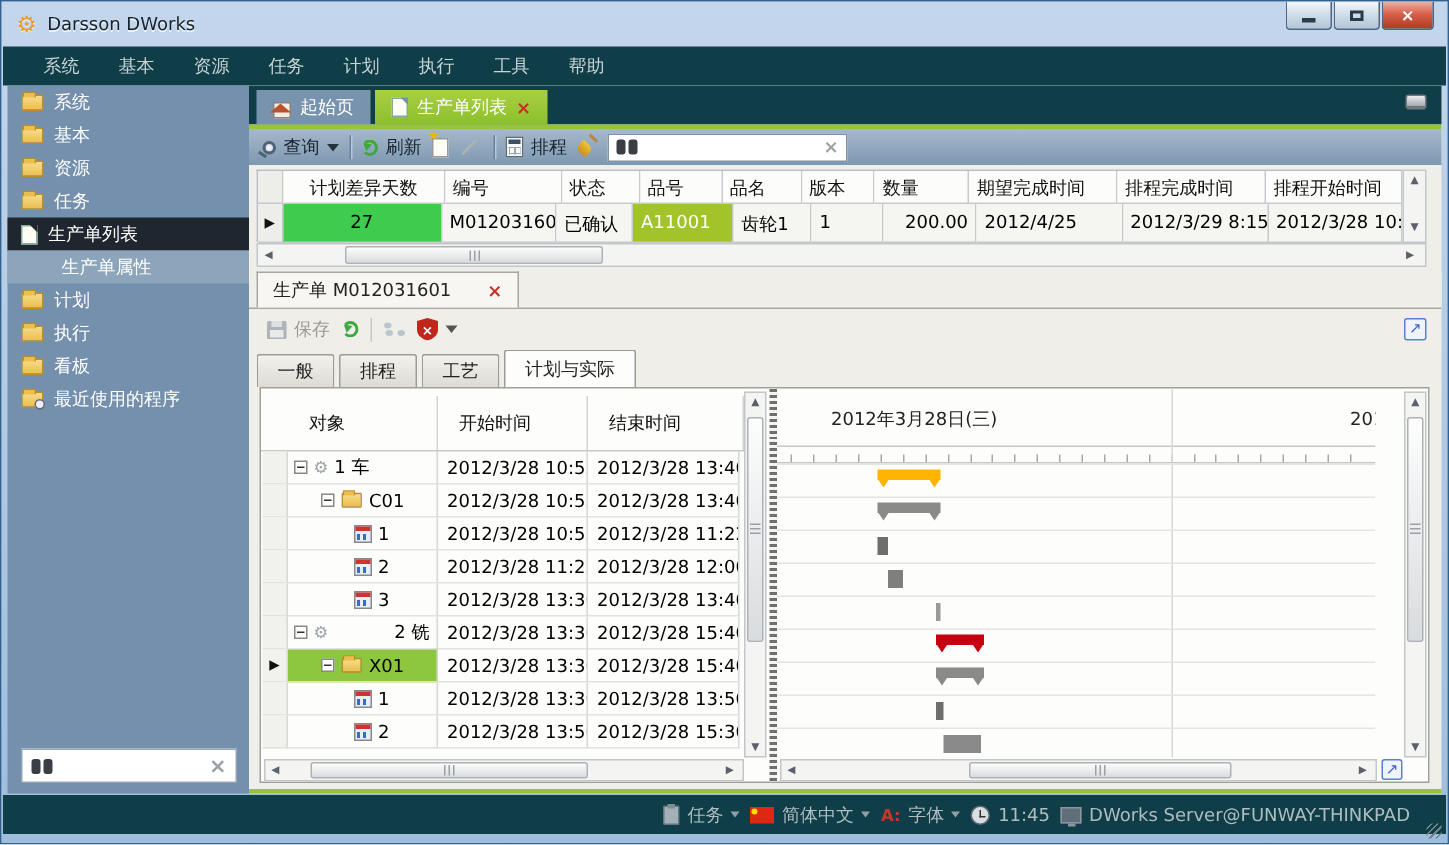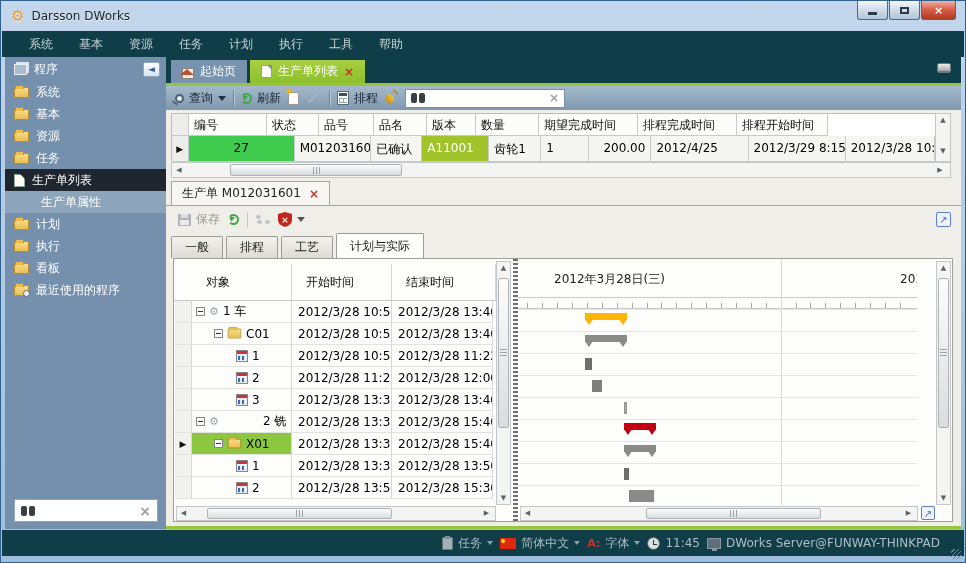--- a/index.html
+++ b/index.html
@@ -100,21 +100,21 @@
   .sb-arrow{color:#5A6168;font-size:7px;line-height:1;text-align:center;}
   .sb-thumb{background:linear-gradient(#FDFDFD,#D9DCDE);border:1px solid #AEB2B6;border-radius:2px;}
   .grip-h{display:flex;gap:2px;justify-content:center;align-items:center;height:100%;}
   .grip-h i{width:1px;height:7px;background:#9AA0A6;}
   .grip-v{display:flex;flex-direction:column;gap:2px;align-items:center;justify-content:center;width:100%;}
   .grip-v i{height:1px;width:7px;background:#9AA0A6;}
 
   
   .dtabstrip{left:0;right:0;top:125px;height:24px;background:#EFEEE9;border-bottom:1px solid #A7A7A2;}
   .dtab{position:absolute;left:5px;bottom:0;height:24px;background:#F7F6F2;border:1px solid #A7A7A2;border-bottom:none;
-    display:flex;align-items:center;gap:8px;padding:0 10px;color:#222;}
+    display:flex;align-items:center;gap:24px;padding:0 10px;color:#222;}
   .dtoolbar{left:0;right:0;top:149px;height:27px;display:flex;align-items:center;padding:0 12px;gap:8px;color:#9B9B95;}
   .ico-save{width:13px;height:12px;background:#AEB4B8;border-radius:1px;position:relative;}
   .ico-save::before{content:'';position:absolute;left:3px;top:0;width:7px;height:4px;background:#DDE1E3;}
   .ico-save::after{content:'';position:absolute;left:2px;bottom:1px;width:9px;height:5px;background:#E8EAEC;}
   .ico-hier{width:14px;height:12px;position:relative;opacity:.45;}
   .ico-hier::before{content:'';position:absolute;left:0;top:1px;width:5px;height:4px;background:#7B95AC;border-radius:50%;}
   .ico-hier::after{content:'';position:absolute;right:0;top:6px;width:5px;height:4px;background:#7B95AC;border-radius:50%;box-shadow:-8px 0 0 #7B95AC;}
   .ico-openext{width:15px;height:15px;border:1px solid #5C7FD0;border-radius:2px;background:#EEF3FC;color:#3B62C4;
     font-size:10px;display:flex;align-items:center;justify-content:center;}
   .subtabs{left:5px;top:176px;height:25px;display:flex;align-items:flex-end;gap:3px;}
@@ -203,25 +203,20 @@
     <div class="userbox">
       <svg width="12" height="13" viewBox="0 0 12 13">
         <circle cx="6" cy="3.2" r="2.6" fill="#E8D5B0"></circle>
           <path d="M1 13 Q1 7.5 6 7.5 Q11 7.5 11 13 Z" fill="#4E7FC0"></path>
       </svg>
       <span>Test User</span>
     </div>
   </div>
 
   <div class="abs sidebar">
-    <div class="side-head">
-      <span class="ico-prog"></span>
-      <span>程序</span>
-      <span class="collapse-btn">◄</span>
-    </div>
     <div id="sideItems">
         <div class="side-item">
           <div class="ico-folder"></div>
           <div>系统</div>
         </div>
         <div class="side-item">
           <div class="ico-folder"></div>
           <div>基本</div>
         </div>
         <div class="side-item">
@@ -307,20 +302,21 @@
         </div>
       <div class="searchbox">
         <span class="ico-binoc"></span>
         <span class="xmark" style="font-size:12px;">×</span>
       </div>
     </div>
 
     <div class="abs gridarea">
       <div class="grow ghead" id="gridHead" style="top:0;height:22px;">
           <div class="gsel" style="width: 17px;"></div>
+          <div class="gcell" style="width: 108px; text-align: center;">计划差异天数</div>
           <div class="gcell" style="width: 78px;">编号</div>
           <div class="gcell" style="width: 52px;">状态</div>
           <div class="gcell" style="width: 55px;">品号</div>
           <div class="gcell" style="width: 53px;">品名</div>
           <div class="gcell" style="width: 49px;">版本</div>
           <div class="gcell" style="width: 63px;">数量</div>
           <div class="gcell" style="width: 99px;">期望完成时间</div>
           <div class="gcell" style="width: 99px;">排程完成时间</div>
           <div class="gcell" style="width: 91px;">排程开始时间</div>
         </div>

